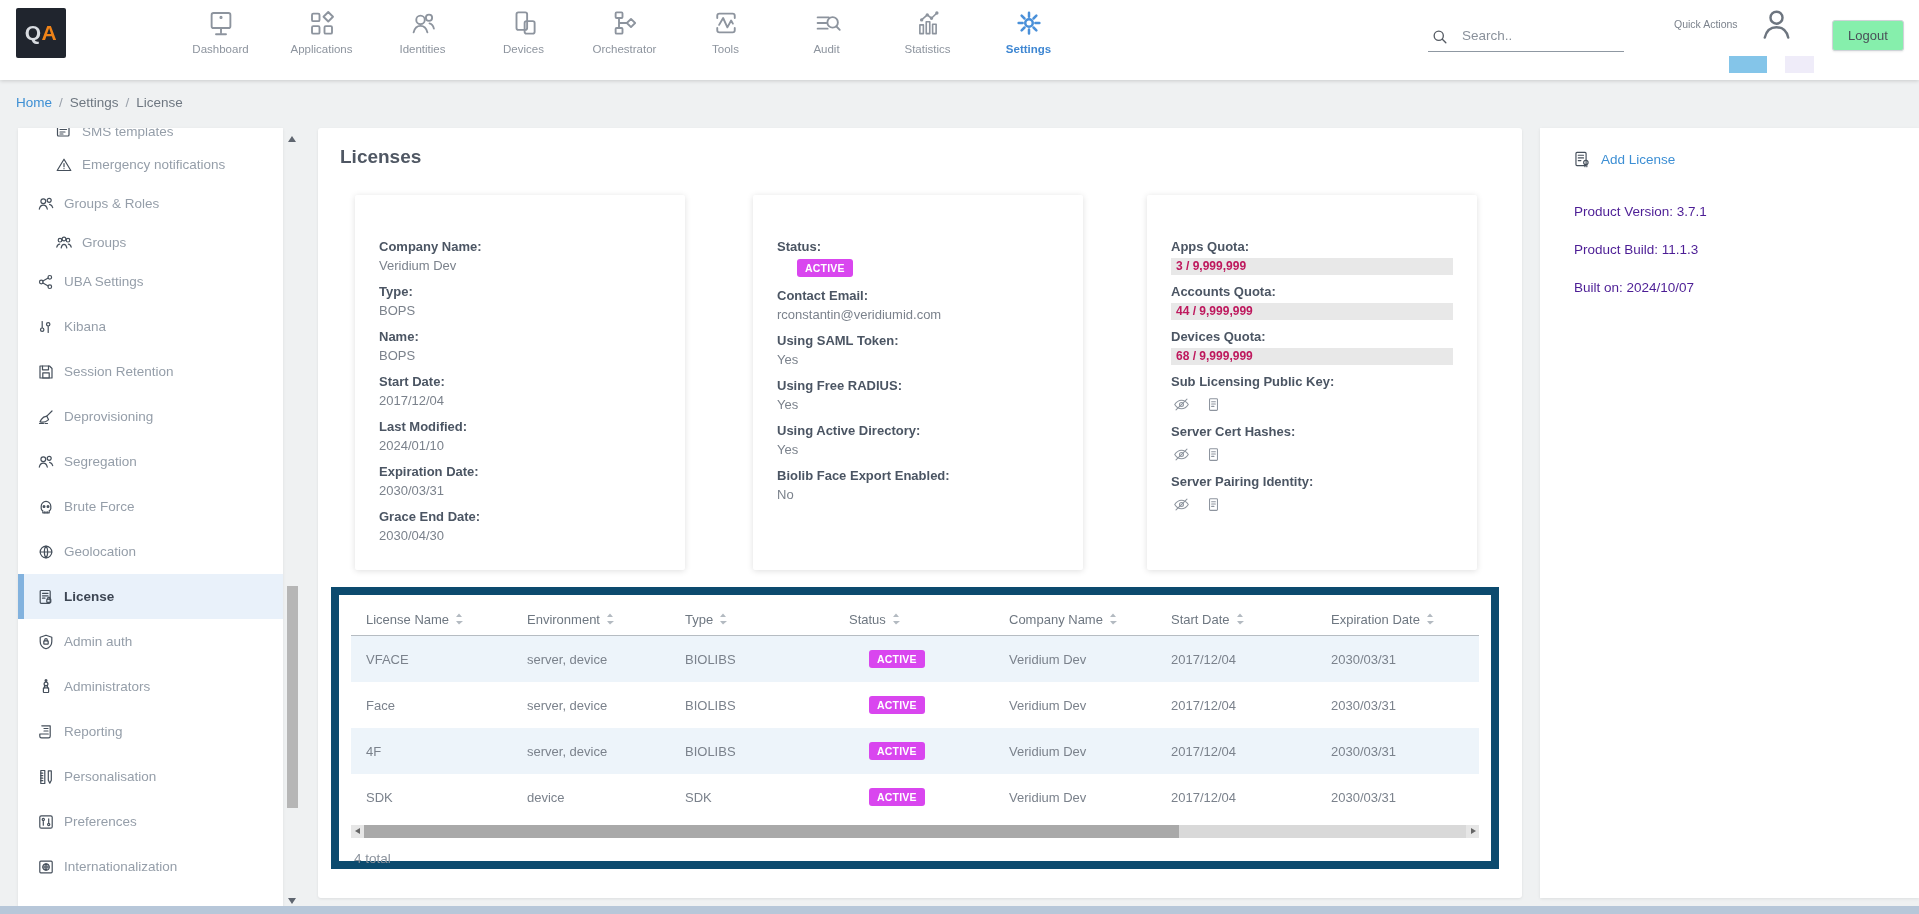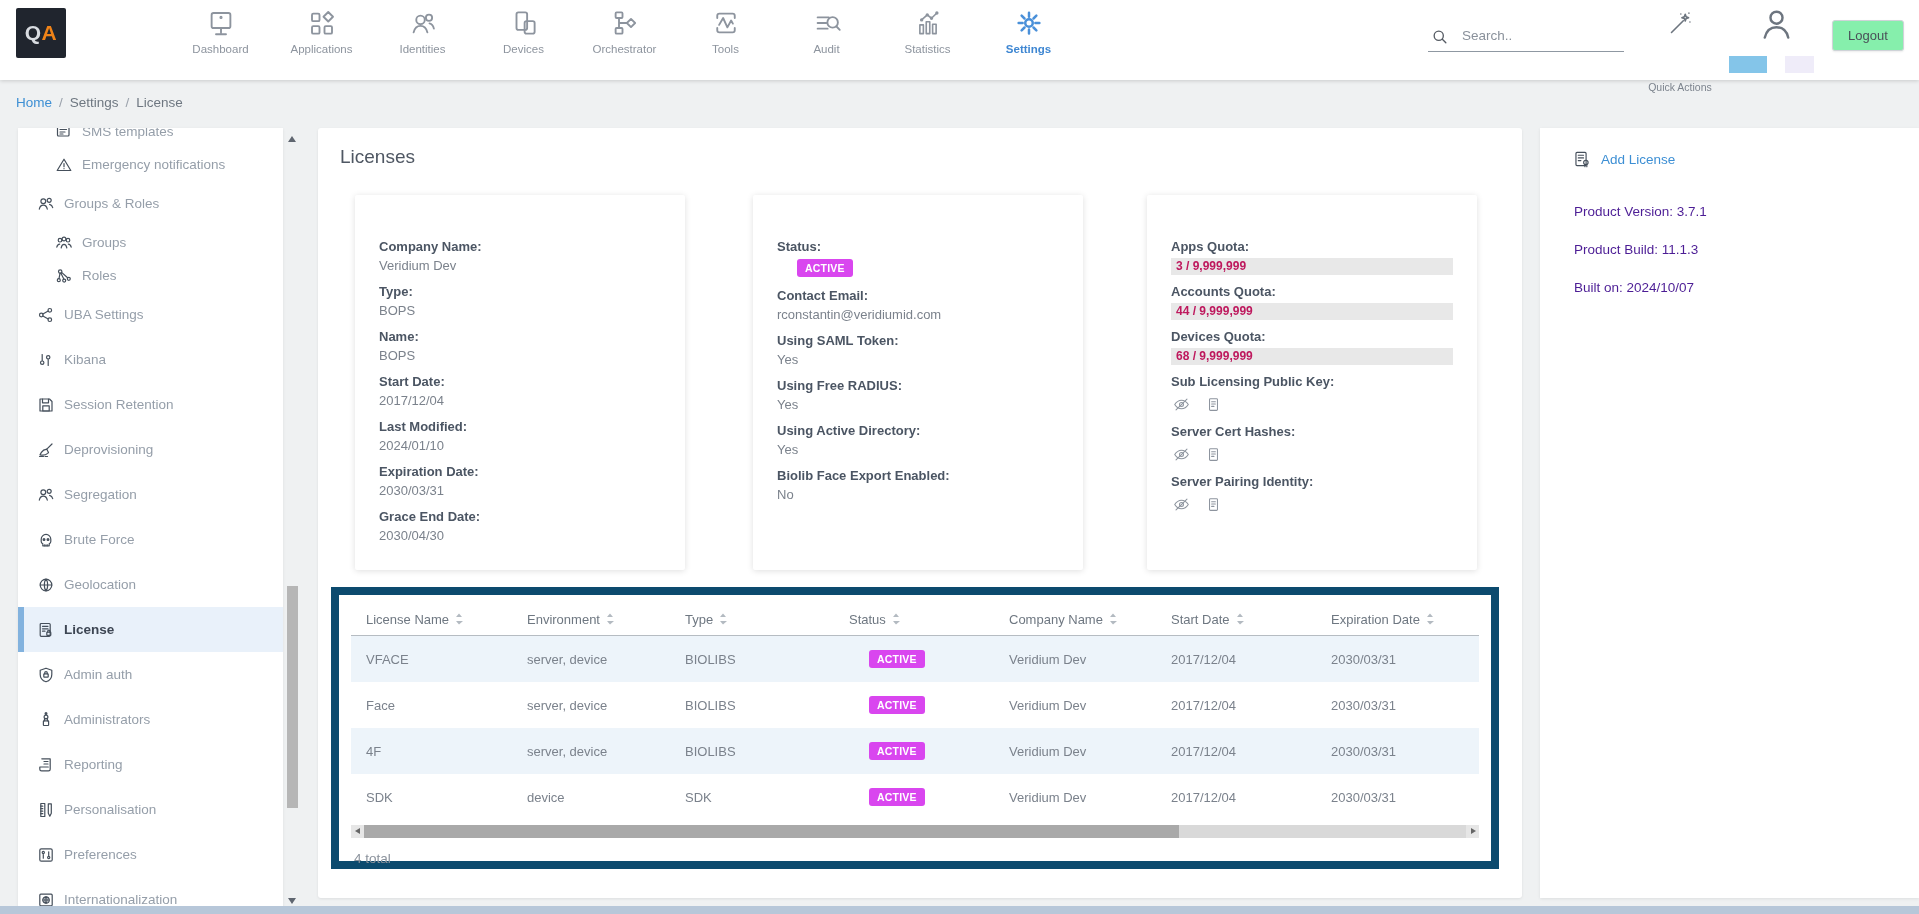--- a/index.html
+++ b/index.html
@@ -17,21 +17,21 @@
   .nav-label{font-size:11.5px;margin-top:5px;color:#8d949e;white-space:nowrap;}
   .nav-item.active{color:#4a90d9;}
   .nav-item.active .nav-label{color:#3f87d2;font-weight:bold;}
 
   .search{position:absolute;left:1428px;top:24px;width:196px;}
   .search-icon{position:absolute;left:2px;top:3px;width:20px;height:20px;color:#555b63;}
   .search-icon svg{width:100%;height:100%;}
   .search input{width:100%;box-sizing:border-box;border:none;border-bottom:1px solid #8f98a2;background:transparent;padding:4px 4px 8px 34px;font-size:13.5px;color:#333;outline:none;font-family:inherit;}
   .search input::placeholder{color:#8a919b;}
 
-  .quick-actions{position:absolute;left:1638px;top:10px;width:84px;display:flex;flex-direction:column;align-items:center;cursor:pointer;gap:36px;}
+  .quick-actions{position:absolute;left:1638px;top:10px;width:84px;display:flex;flex-direction:row;cursor:pointer;gap:36px;}
   .qa-icon{width:27px;height:27px;color:#6d757f;}
   .qa-icon svg{width:100%;height:100%;}
   .qa-label{font-size:10.5px;margin-top:8px;color:#7c838d;white-space:nowrap;}
 
   .avatar{position:absolute;left:1757px;top:5px;width:39px;height:39px;color:#6d757f;cursor:pointer;}
   .avatar svg{width:100%;height:100%;}
   .chip{position:absolute;top:56px;height:17px;cursor:pointer;}
   .chip-blue{left:1729px;width:38px;background:#84c5e9;}
   .chip-lav{left:1785px;width:29px;background:#efecf9;}
   .logout{position:absolute;left:1832px;top:20px;padding:7px 15px;background:#86efac;border:1px solid #cfd3d8;border-radius:3px;font-size:13px;color:#4a5058;font-family:inherit;cursor:pointer;box-shadow:0 1px 2px rgba(0,0,0,.08);text-align:center;}
@@ -53,21 +53,21 @@
   .side-label{white-space:nowrap;}
 
   .sidebar-scroll{position:absolute;left:286px;top:128px;width:13px;height:786px;}
   .scroll-up,.scroll-down{position:absolute;left:2px;width:0;height:0;border-left:4.5px solid transparent;border-right:4.5px solid transparent;cursor:pointer;}
   .scroll-up{top:8px;border-bottom:6px solid #5f6670;}
   .scroll-down{bottom:10px;border-top:6px solid #5f6670;}
   .scroll-thumb{position:absolute;top:458px;left:1px;width:11px;height:222px;background:#b6b6b6;cursor:pointer;}
 
   
   .main-panel{position:absolute;left:318px;top:128px;width:1204px;height:770px;background:#fff;border-radius:3px;box-shadow:0 1px 3px rgba(0,0,0,.08);}
-  .page-title{position:absolute;left:22px;top:18px;margin:0;font-size:19px;font-weight:normal;color:#4f5763;}
+  .page-title{position:absolute;left:22px;top:18px;margin:0;font-size:19px;font-weight:bold;color:#4f5763;}
 
   .card{position:absolute;top:67px;width:330px;height:375px;background:#fff;box-shadow:0 1px 6px rgba(0,0,0,.13);border-radius:2px;padding:44px 24px;box-sizing:border-box;}
   .card0{left:37px;}.card1{left:435px;}.card2{left:829px;}
   .pair{margin-bottom:11px;}
   .plabel{font-size:13px;font-weight:bold;color:#4b5563;margin-bottom:4px;}
   .pvalue{font-size:13px;color:#7b828c;}
   .badge{display:inline-block;background:#d946ef;color:#fff;font-size:10.5px;font-weight:bold;padding:3px 8px;border-radius:3px;letter-spacing:.2px;margin-left:20px;}
   .quota{height:17px;line-height:17px;background:#e8e8e8;font-size:12px;font-weight:bold;color:#be185d;padding-left:5px;}
   .pair.qpair{margin-bottom:9px;}
   .secret-row{display:flex;gap:15px;margin:7px 0 7px 2px;}
@@ -247,30 +247,20 @@
         </div>
         <div class="side-item sub">
           <span class="side-icon"><svg viewBox="0 0 18 18" fill="none" stroke="currentColor" stroke-width="1.2" stroke-linecap="round" stroke-linejoin="round">
               <circle cx="5" cy="6.2" r="1.8"></circle>
               <circle cx="13" cy="6.2" r="1.8"></circle>
               <circle cx="9" cy="5" r="1.9"></circle>
               <path d="M1.8 13.2c.4-2 1.4-3.1 2.9-3.1M16.2 13.2c-.4-2-1.4-3.1-2.9-3.1M6.2 13.8c.4-2.3 1.5-3.5 2.8-3.5s2.4 1.2 2.8 3.5"></path>
             </svg></span>
           <span class="side-label">Groups</span>
         </div>
-        <div class="side-item sub">
-          <span class="side-icon"><svg viewBox="0 0 18 18" fill="none" stroke="currentColor" stroke-width="1.2" stroke-linecap="round" stroke-linejoin="round">
-              <circle cx="5.2" cy="4.6" r="1.7"></circle>
-              <circle cx="3.8" cy="13.2" r="1.5"></circle>
-              <circle cx="9.2" cy="13.6" r="1.5"></circle>
-              <circle cx="13.8" cy="11.8" r="1.5"></circle>
-              <path d="M5 6.3l-1 5.4M5.8 6.1l3 6M6.6 5.4l6 5.3"></path>
-            </svg></span>
-          <span class="side-label">Roles</span>
-        </div>
         <div class="side-item">
           <span class="side-icon"><svg viewBox="0 0 18 18" fill="none" stroke="currentColor" stroke-width="1.2" stroke-linecap="round" stroke-linejoin="round">
               <circle cx="4.3" cy="9" r="1.8"></circle>
               <circle cx="12.8" cy="4.3" r="1.8"></circle>
               <circle cx="12.8" cy="13.7" r="1.8"></circle>
               <path d="M5.9 8.1l5.3-3M5.9 9.9l5.3 3"></path>
             </svg></span>
           <span class="side-label">UBA Settings</span>
         </div>
         <div class="side-item">

